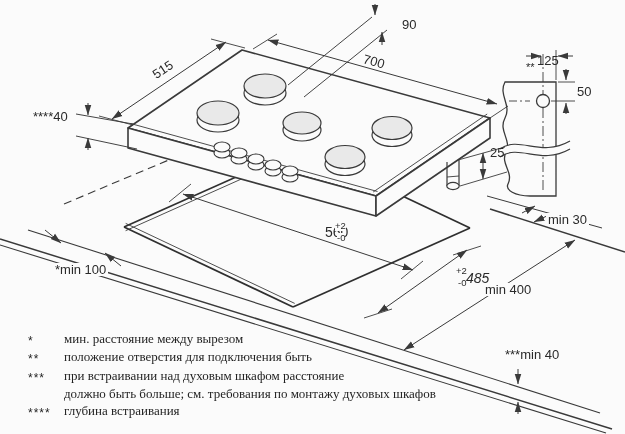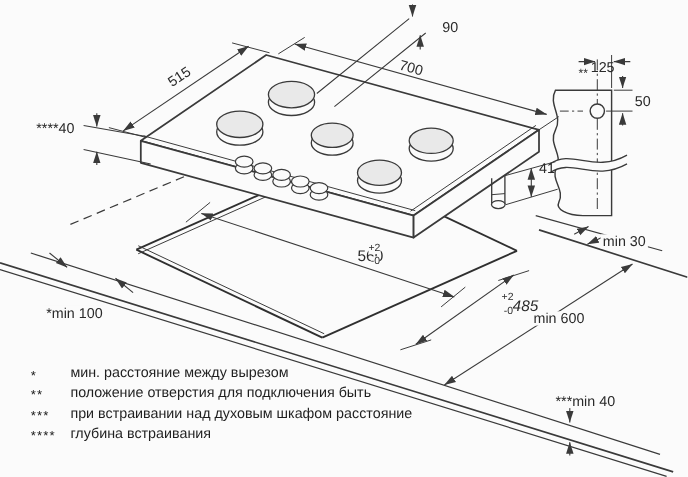--- a/index.html
+++ b/index.html
@@ -9,21 +9,21 @@
   .lbl{position:absolute;color:#2a2a2a;font-size:13px;white-space:nowrap;line-height:1;}
   .lbl.big{font-size:14px;margin-left:40px;}
   .lbl.bg{background:#fbfbfb;padding:0 2px;}
   .lbl.rot515{transform:rotate(-33.5deg);}
   .lbl.rot700{transform:rotate(15.5deg);}
   .tol{position:absolute;font-size:9.5px;color:#2a2a2a;line-height:1;background:#fbfbfb;}
   .tinymark{font-size:11px;}
   #footnotes{position:absolute;left:28px;top:331px;width:575px;color:#1f1f1f;font-size:13px;line-height:16.4px;}
   .fn-row{display:flex;}
   .fn-marker{width:36px;flex:0 0 36px;letter-spacing:1px;font-size:12px;padding-top:2px;}
-  .fn-text{flex:1;}
+  .fn-text{flex:1;font-family:Liberation Serif, serif;}
 </style>
 </head>
 <body>
 
 <div id="stage">
 
 <svg width="625" height="434" viewBox="0 0 625 434">
   <defs>
     <marker id="arr" viewBox="0 0 11 8" markerWidth="11" markerHeight="8" refX="10.4" refY="4" orient="auto-start-reverse" markerUnits="userSpaceOnUse">
       <path d="M0,0.6 L10.6,4 L0,7.4 Z" fill="#3a3a3a"></path>
@@ -153,51 +153,55 @@
 
     <path d="M518,369 L518,384" marker-end="url(#arr)"></path>
     <path d="M518,414 L518,402" marker-end="url(#arr)"></path>
   </g>
 </svg>
 
 <span class="lbl rot515" style="left:152px;top:63px;">515</span>
 <span class="lbl rot700" style="left:363px;top:55px;">700</span>
 <span class="lbl" style="left:402px;top:18px;">90</span>
 <span class="lbl" style="left:33px;top:110px;">****40</span>
-<span class="lbl" style="left:490px;top:146px;">41</span>
+<span class="lbl" style="left:490px;top:146px;">25</span>
 
 <span class="lbl" style="left:537px;top:30px;margin-top:24px;">125</span>
 <span class="lbl tinymark" style="left:526px;top:62px;">**</span>
 <span class="lbl" style="left:577px;top:85px;">50</span>
 
 <span class="lbl big bg" style="left:283px;top:225px;">560</span>
 <span class="tol" style="left:335px;top:221px;">+2</span>
 <span class="tol" style="left:337px;top:233px;">-0</span>
 
 <span class="lbl big bg" style="left:424px;top:271px;font-style:italic;">485</span>
 <span class="tol" style="left:456px;top:266px;">+2</span>
 <span class="tol" style="left:458px;top:278px;">-0</span>
 
 <span class="lbl bg" style="left:546px;top:213px;">min 30</span>
-<span class="lbl bg" style="left:40px;top:263px;margin-top:15px;">*min 100</span>
-<span class="lbl bg" style="left:483px;top:283px;">min 600</span>
-<span class="lbl bg" style="left:503px;top:348px;margin-top:10px;">***min 40</span>
+<span class="lbl bg" style="left:53px;top:263px;">*min 100</span>
+<span class="lbl bg" style="left:483px;top:283px;">min 400</span>
+<span class="lbl bg" style="left:503px;top:348px;">***min 40</span>
 
 <div id="footnotes">
   <div class="fn-row">
     <span class="fn-marker">*</span>
     <span class="fn-text">мин. расстояние между вырезом</span>
   </div>
   <div class="fn-row">
     <span class="fn-marker">**</span>
     <span class="fn-text">положение отверстия для подключения быть</span>
   </div>
   <div class="fn-row">
     <span class="fn-marker">***</span>
     <span class="fn-text">при встраивании над духовым шкафом расстояние</span>
   </div>
   <div class="fn-row">
+    <span class="fn-marker"></span>
+    <span class="fn-text">должно быть больше; см. требования по монтажу духовых шкафов</span>
+  </div>
+  <div class="fn-row">
     <span class="fn-marker">****</span>
     <span class="fn-text">глубина встраивания</span>
   </div>
 </div>
 
 </div>
 
 </body></html>

